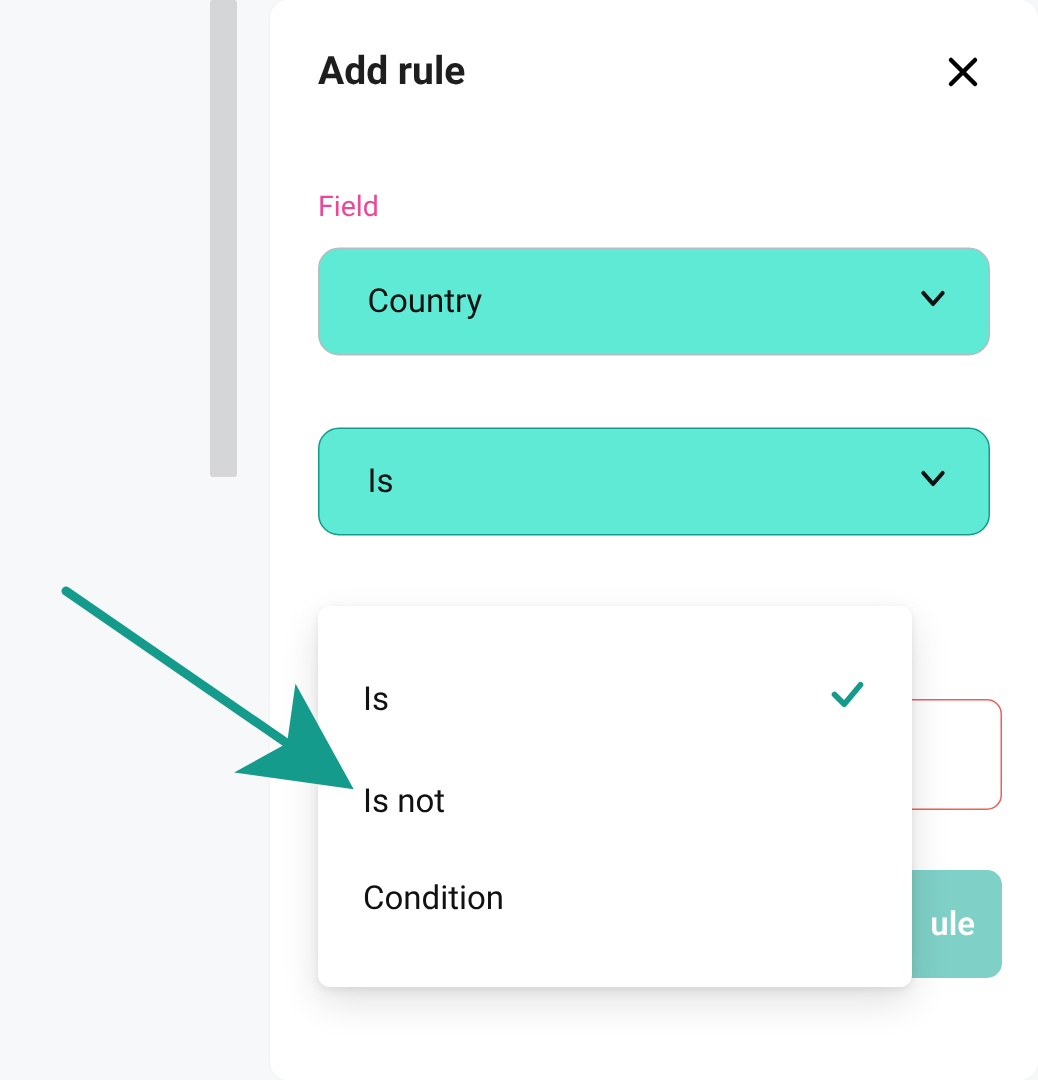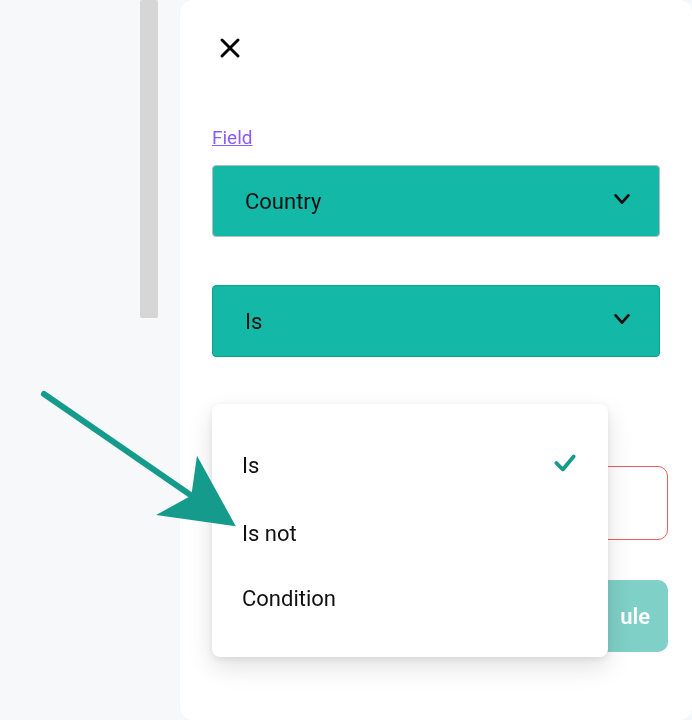--- a/index.html
+++ b/index.html
@@ -55,36 +55,35 @@
       width: 36px;
       height: 36px;
       display: flex;
       align-items: center;
       justify-content: center;
       cursor: pointer;
       color: #000000;
     }
     .field-label {
       font-size: 19px;
-      color: #8b5cf6;
+      color: #ec4899;
       margin-bottom: 16px;
       font-weight: 400;
-      text-decoration: underline;
     }
     .select {
       width: 100%;
       border: 1.5px solid #b7bcbf;
-      border-radius: 4px;
+      border-radius: 14px;
       height: 72px;
       display: flex;
       align-items: center;
       justify-content: space-between;
       padding: 0 26px 0 32px;
       cursor: pointer;
-      background: #14b8a6;
+      background: #5eead4;
       margin-bottom: 48px;
     }
     .select.focused {
       border-color: #159b8b;
       margin-bottom: 14px;
     }
     .select-value {
       font-size: 22px;
       color: #111;
       font-weight: 400;
@@ -151,20 +150,21 @@
   </style>
 </head>
 <body>
 
 <div class="left-col">
   <div class="scroll-thumb"></div>
 </div>
 
 <div class="panel">
   <div class="panel-header">
+    <div class="panel-title">Add rule</div>
     <div class="close-btn">
       <svg width="24" height="24" viewBox="0 0 24 24">
           <path d="M4 4 L20 20 M20 4 L4 20" stroke="currentColor" stroke-width="3" stroke-linecap="round" fill="none"></path>
         </svg>
     </div>
   </div>
 
   <div class="field-label">Field</div>
   <div class="select">
     <span class="select-value">Country</span>

